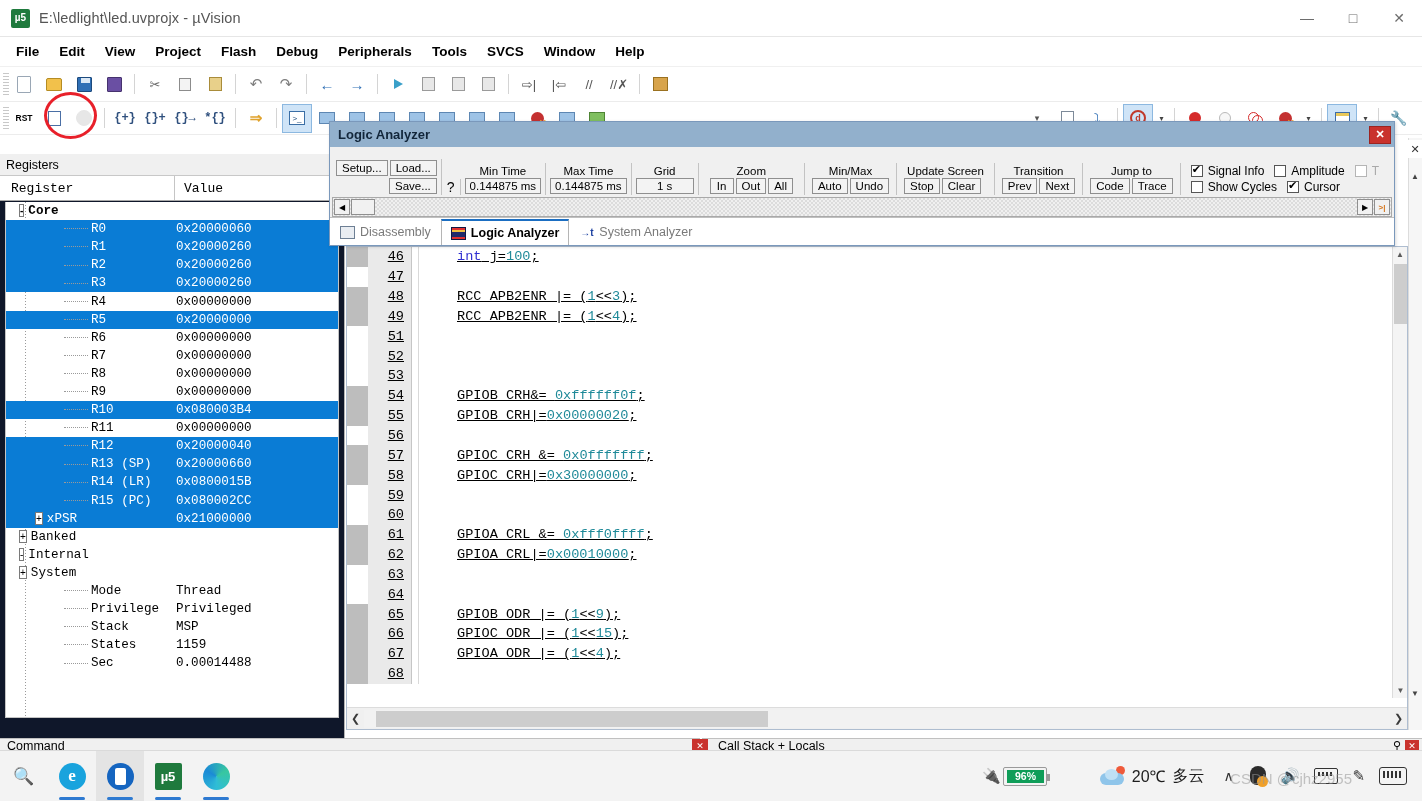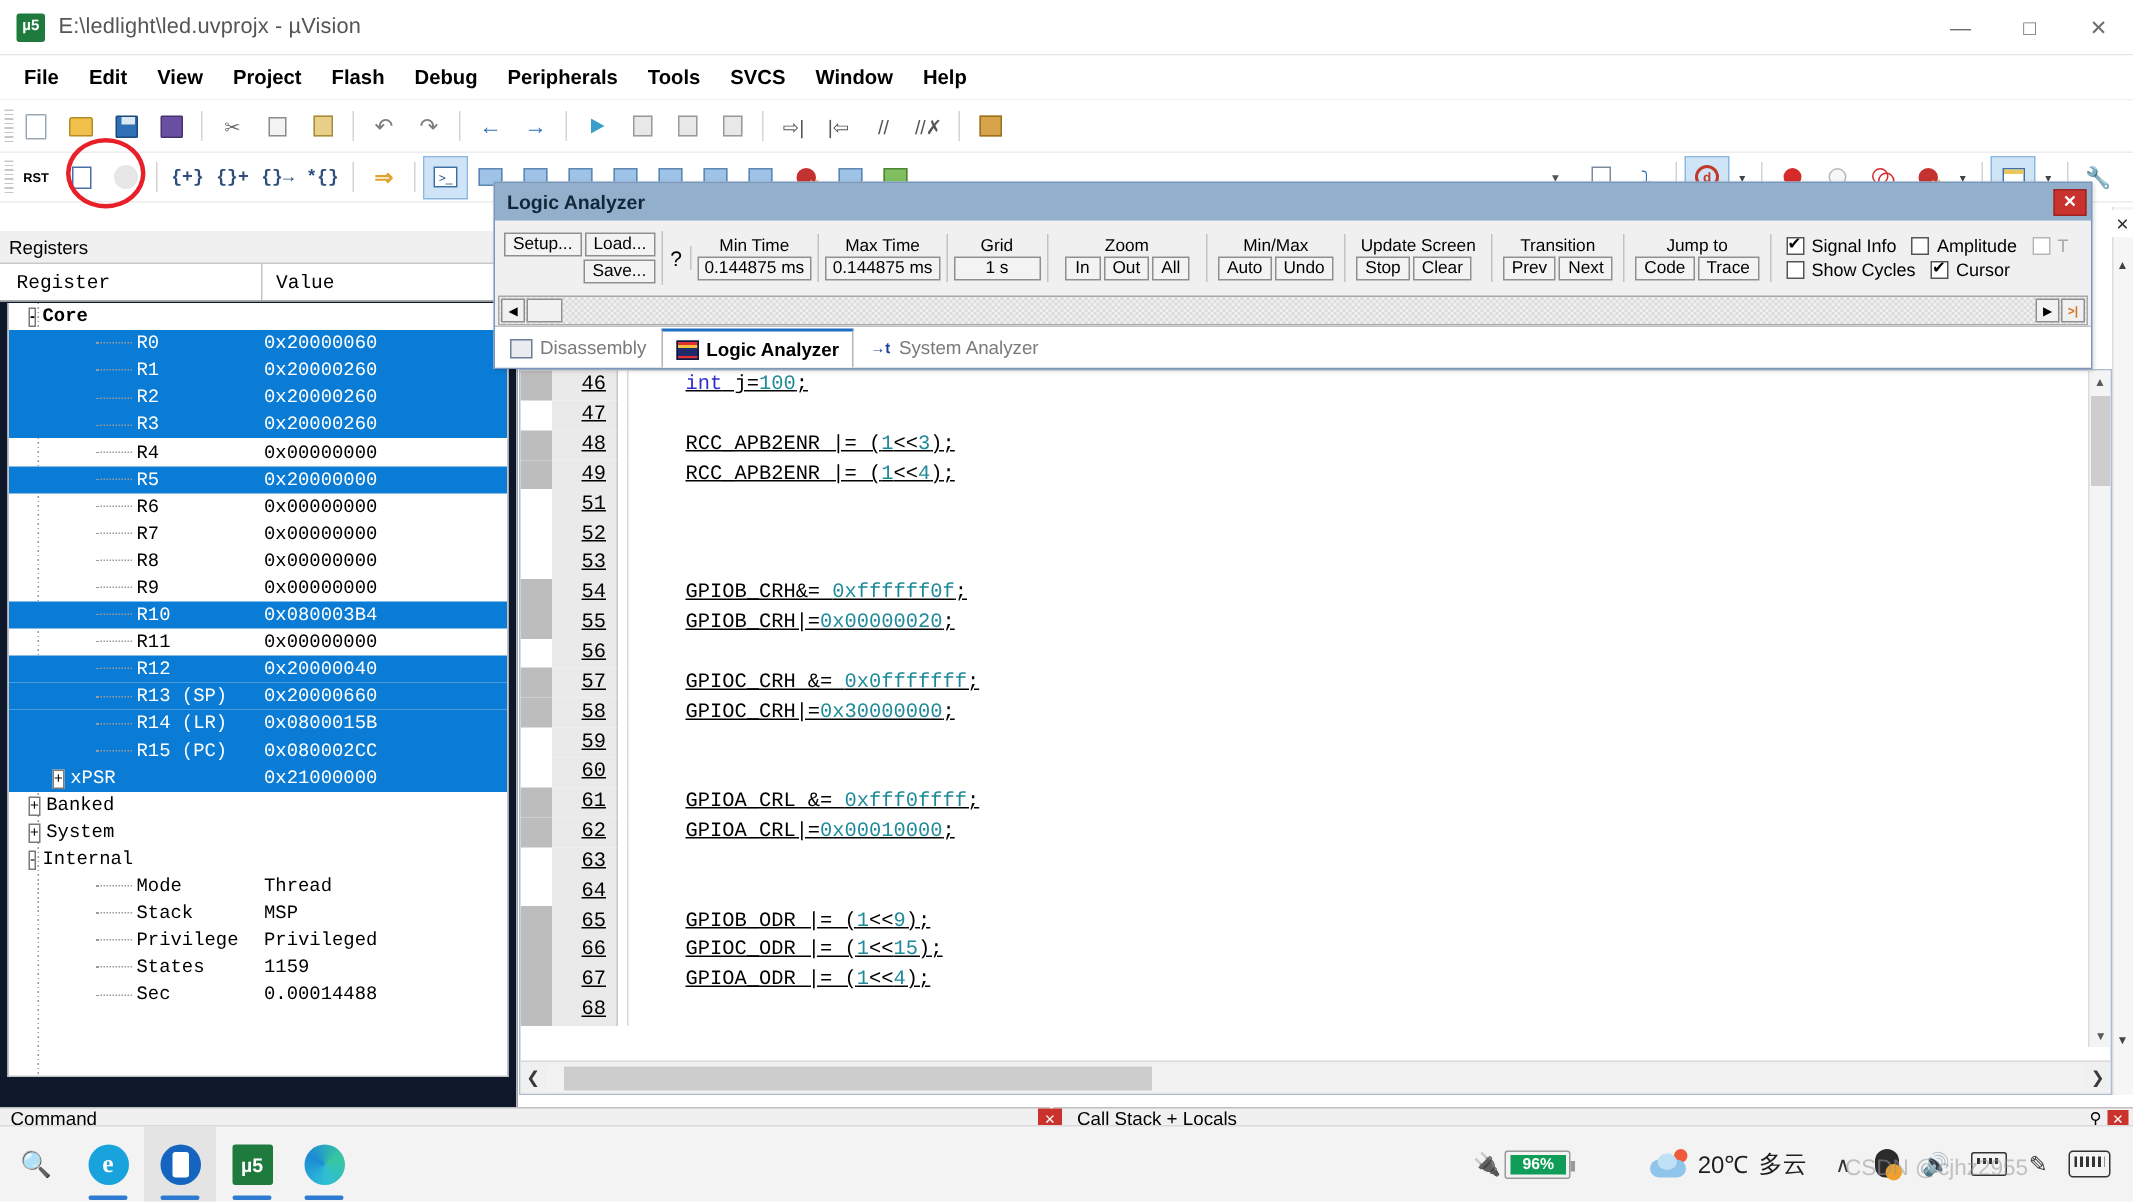--- a/index.html
+++ b/index.html
@@ -184,21 +184,21 @@
   }
   #la-title {
     height: 25px; background: #92b0cc; display: flex; align-items: center;
     padding-left: 8px; font-size: 13px; font-weight: bold; color: #12263a;
   }
   #la-close {
     margin-left: auto; width: 22px; height: 18px; margin-right: 3px;
     background: #c9322d; color: #fff; font-size: 11px; font-weight: bold;
     display: flex; align-items: center; justify-content: center; border: 1px solid #9c2421;
   }
-  #la-ctrls { height: 48px; display: flex; align-items: center; padding: 2px 2px 0 2px; }
+  #la-ctrls { height: 48px; display: flex; align-items: flex-end; padding: 2px 2px 0 2px; }
   .lgrp { display: flex; flex-direction: column; border-right: 1px solid #c3c3c3; padding: 0 3px; }
   .lgrp.nb { border-right: none; }
   .lrow { display: flex; }
   .lbtn { border: 1px solid #8f8f8f; background: #f3f3f3; font-size: 11.5px;
     padding: 1px 5px; margin: 1px 1px; color: #000; min-width: 24px; text-align: center;
     font-family: "Liberation Sans", sans-serif; }
   .llbl { font-size: 11.5px; color: #000; text-align: center; padding: 2px 4px 0 4px; }
   .lfield { border: 1px solid #8f8f8f; background: #f3f3f3; font-size: 11.5px;
     padding: 1px 4px; margin: 1px; text-align: center; }
   .lq { display:flex; align-items:center; justify-content:center; font-size: 14px;
@@ -595,36 +595,36 @@
           <span class="vl">0x080002CC</span>
         </div>
         <div class="rrow sel">
           <span class="nm ind1"><span class="exp">+</span><span>xPSR</span></span>
           <span class="vl">0x21000000</span>
         </div>
         <div class="rrow">
           <span class="nm ind0"><span class="exp">+</span><span>Banked</span></span>
         </div>
         <div class="rrow">
+          <span class="nm ind0"><span class="exp">-</span><span>Internal</span></span>
+        </div>
+        <div class="rrow">
           <span class="nm ind0"><span class="exp">+</span><span>System</span></span>
-        </div>
-        <div class="rrow">
-          <span class="nm ind0"><span class="exp">-</span><span>Internal</span></span>
         </div>
         <div class="rrow">
           <span class="nm ind2"><span class="dots"></span><span>Mode</span></span>
           <span class="vl">Thread</span>
         </div>
         <div class="rrow">
+          <span class="nm ind2"><span class="dots"></span><span>Privilege</span></span>
+          <span class="vl">Privileged</span>
+        </div>
+        <div class="rrow">
           <span class="nm ind2"><span class="dots"></span><span>Stack</span></span>
           <span class="vl">MSP</span>
-        </div>
-        <div class="rrow">
-          <span class="nm ind2"><span class="dots"></span><span>Privilege</span></span>
-          <span class="vl">Privileged</span>
         </div>
         <div class="rrow">
           <span class="nm ind2"><span class="dots"></span><span>States</span></span>
           <span class="vl">1159</span>
         </div>
         <div class="rrow">
           <span class="nm ind2"><span class="dots"></span><span>Sec</span></span>
           <span class="vl">0.00014488</span>
         </div>
       </div>

